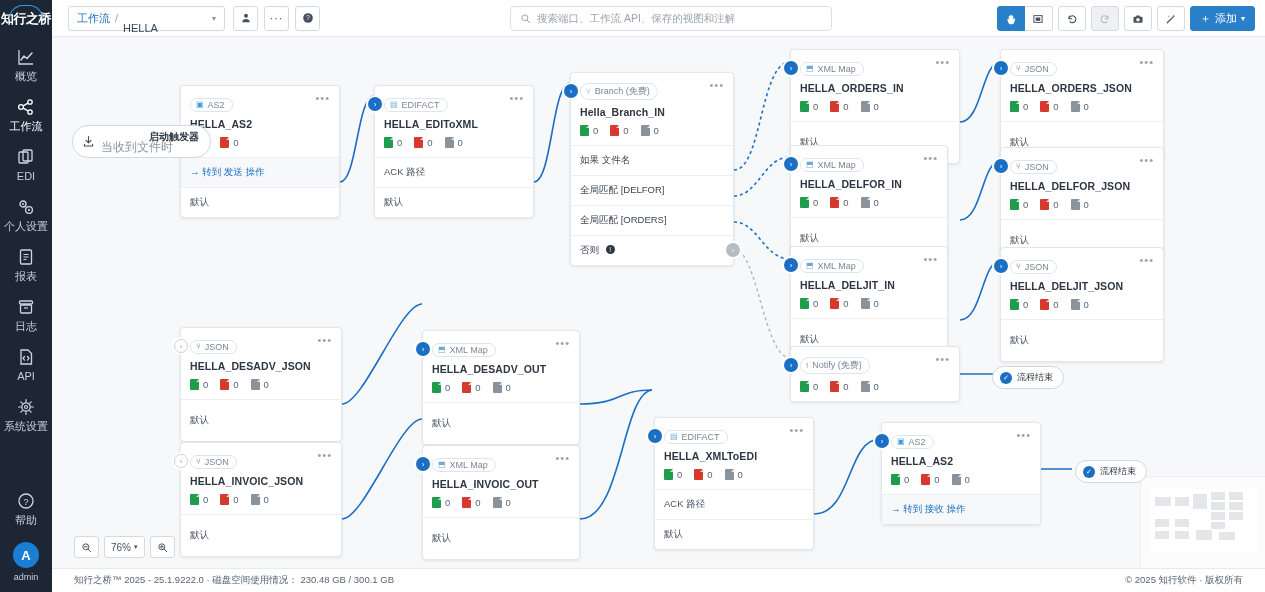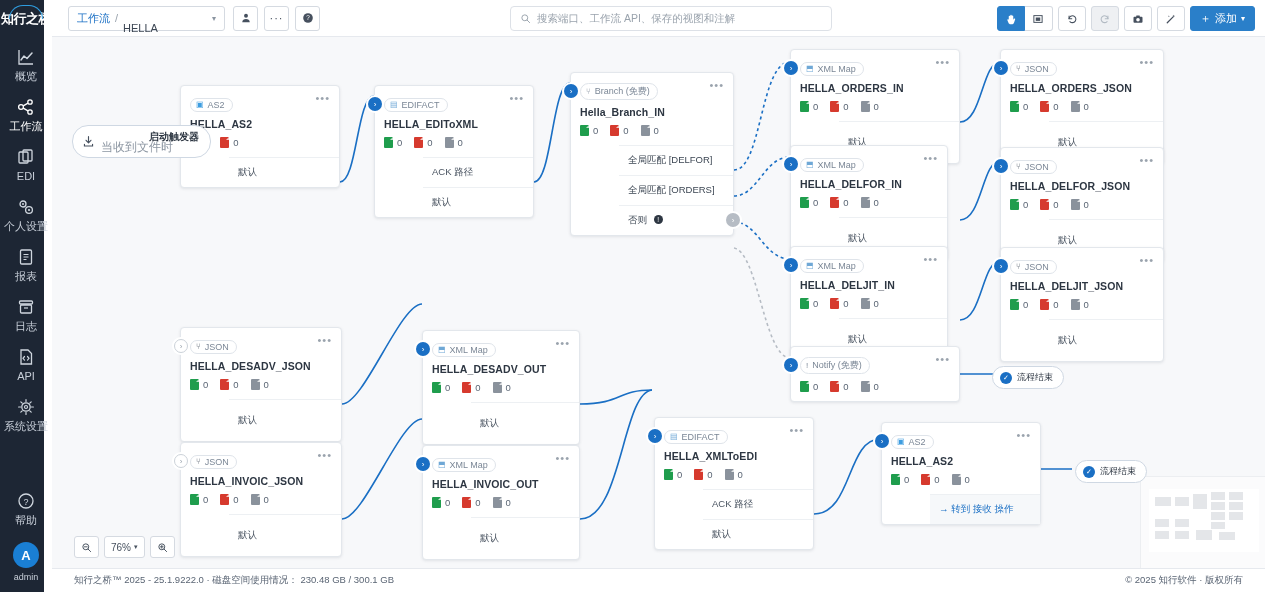--- a/index.html
+++ b/index.html
@@ -6,21 +6,21 @@
   html, body {
     width: 1265px; height: 592px;
     font-family: "Liberation Sans", sans-serif;
     background: #ffffff;
     overflow: hidden;
   }
 
   
   #sidebar {
     position: absolute; left: 0; top: 0;
-    width: 44px; height: 592px;
+    width: 52px; height: 592px;
     background: #1d2634;
     display: flex; flex-direction: column; align-items: flex-start;
   }
   #logo {
     width: 52px; height: 38px;
     display: flex; align-items: center; justify-content: center;
     color: #fff; font-size: 13px; font-weight: 700;
     letter-spacing: -.5px;
     position: relative;
   }
@@ -128,21 +128,21 @@
   .cnt-ic.g { background:#1f9d4d; }
   .cnt-ic.r { background:#d63a2e; }
   .cnt-ic.k { background:#8a929c; }
   .cnt-ic:after {
     content:''; position:absolute; right:0; top:0;
     border-width:0 0 3px 3px; border-style:solid;
     border-color: transparent transparent rgba(255,255,255,.75) transparent;
   }
   .row {
     border-top:1px solid #edf0f3; padding:8px 9px;
-    font-size:9.5px; color:#4b5562; position:relative; min-height:27px;margin-left:48px;
+    font-size:9.5px; color:#4b5562; position:relative; min-height:27px;
   }
   .row.link { color:#1a6fc4; background:#f6f8fa; border-top:1px solid #edf0f3; }
   .row.cond { color:#3c4653; }
   .row.head-cond { color:#3c4653; }
   .row .qmark {
     display:inline-flex; align-items:center; justify-content:center;
     width:9px; height:9px; border-radius:50%; background:#2d3642; color:#fff;
     font-size:6.5px; margin-left:4px; vertical-align:1px;
   }
 
@@ -461,20 +461,21 @@
     <div class="counters">
       <span class="counter">
           <span class="cnt-ic g"></span>
           <span>0</span>
         </span>
       <span class="counter">
           <span class="cnt-ic r"></span>
           <span>0</span>
         </span>
     </div>
+    <div class="row link">→ 转到 发送 操作</div>
     <div class="row">默认</div>
   </div>
 
   <div class="node" style="left:322px; top:48px; width:160px;">
     <div class="port in" style="top:11px;">›</div>
     <div class="node-head">
       <span class="dots">•••</span>
       <span class="badge">
         <span class="bic" style="color:#6fa8d6;">▤</span>
         <span>EDIFACT</span>
@@ -516,20 +517,21 @@
         </span>
       <span class="counter">
           <span class="cnt-ic r"></span>
           <span>0</span>
         </span>
       <span class="counter">
           <span class="cnt-ic k"></span>
           <span>0</span>
         </span>
     </div>
+    <div class="row head-cond">如果 文件名</div>
     <div class="row cond">全局匹配 [DELFOR]</div>
     <div class="row cond">全局匹配 [ORDERS]</div>
     <div class="row cond">
       <span>否则</span>
       <span class="qmark">!</span>
       <div class="port out muted" style="top:7px;">›</div>
     </div>
   </div>
 
   <div class="node" style="left:738px; top:12px; width:170px;">

